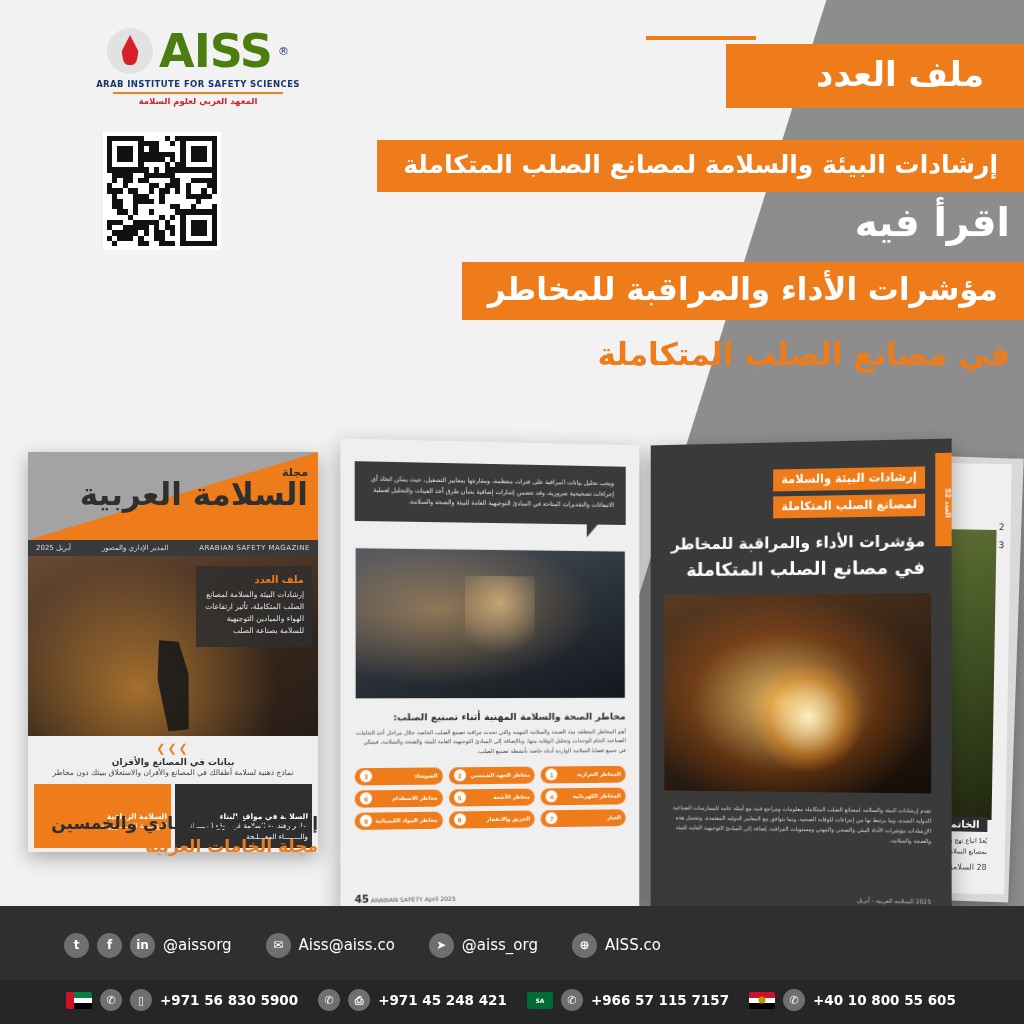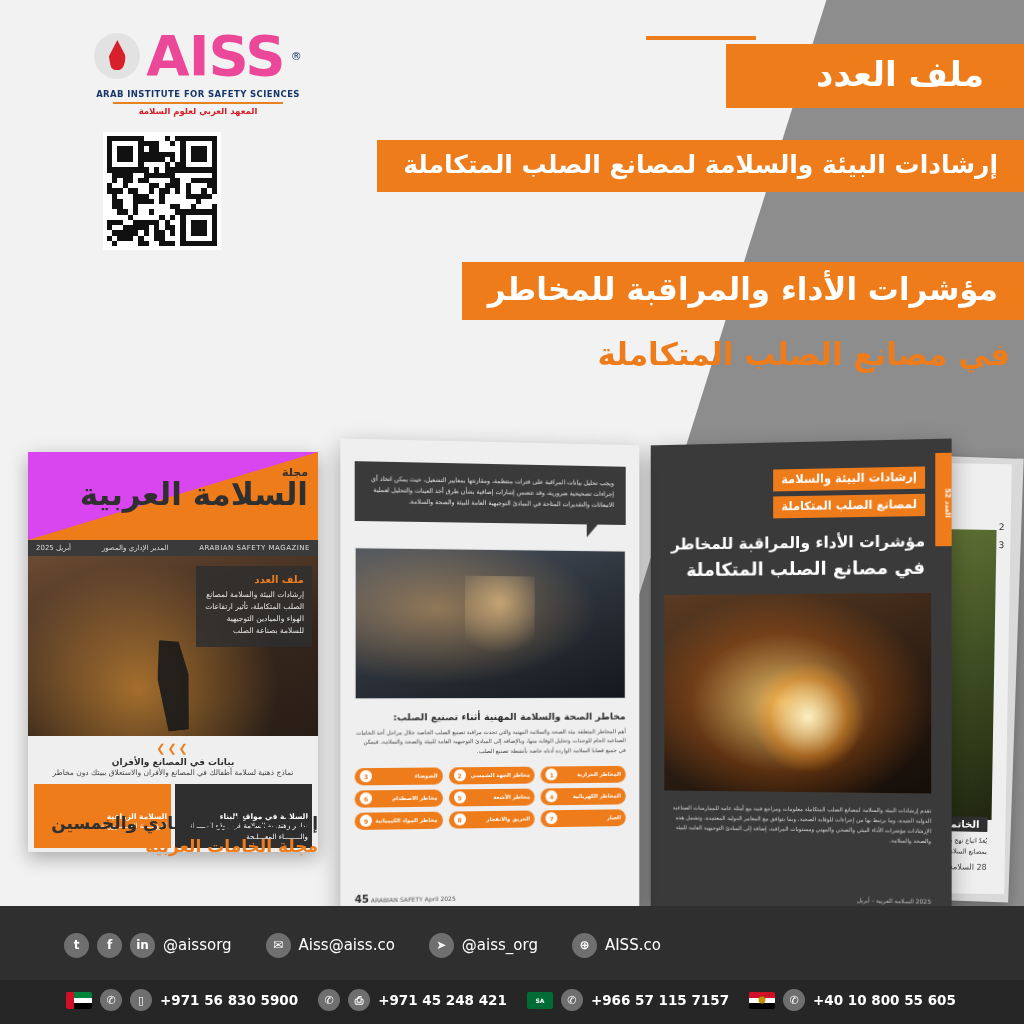--- a/index.html
+++ b/index.html
@@ -53,22 +53,22 @@
   }
   .flame::before {
     content: "";
     position: absolute; left: 50%; top: 7px; transform: translateX(-50%);
     width: 17px; height: 30px;
     background: #d8202a;
     border-radius: 50% 50% 45% 45% / 62% 62% 38% 38%;
     clip-path: polygon(50% 0, 100% 55%, 85% 100%, 15% 100%, 0 55%);
   }
   .logo-text {
-    font-size: 56px; font-weight: bold; letter-spacing: -1px;
-    color: #ec4899; line-height: 1; direction: ltr;
+    font-size: 46px; font-weight: bold; letter-spacing: -1px;
+    color: #4d7c0f; line-height: 1; direction: ltr;
   }
   .logo-reg { font-size: 11px; vertical-align: super; color: #17366b; }
   .logo-sub-en {
     margin-top: 5px; font-size: 8.5px; letter-spacing: .4px;
     color: #17366b; font-weight: bold; direction: ltr;
   }
   .logo-bar { height: 2px; background: #e8821e; margin: 3px auto 2px; width: 170px; }
   .logo-sub-ar { font-size: 8.5px; color: #d8202a; font-weight: bold; letter-spacing: 1px; }
 
   
@@ -108,21 +108,21 @@
   #hl5 .hl-txt { font-size: 31px; font-weight: bold; color: #ef7c1b; padding-left: 55px; padding-right: 14px; display:inline-block; }
 
   
   .cover {
     position: absolute; left: 28px; top: 452px;
     width: 290px; height: 400px;
     background: #efefef;
     box-shadow: 0 6px 18px rgba(0,0,0,.30);
     overflow: hidden;
   }
-  .cover-top { position: relative; height: 88px; background: #d946ef; }
+  .cover-top { position: relative; height: 88px; background: #a3a3a3; }
   .cover-top .tri {
     position: absolute; left: 0; top: 0; width: 100%; height: 88px;
     background: #ef7c1b;
     clip-path: polygon(100% 0, 100% 100%, 0 100%);
   }
   .cover-title {
     position: absolute; right: 10px; top: 14px; text-align: right; z-index: 3;
   }
   .cover-title .t1 { font-size: 11px; color: #2f2f2f; font-weight: bold; }
   .cover-title .t2 { font-size: 31px; font-weight: bold; color: #2f2f2f; line-height: 1; }
@@ -785,20 +785,23 @@
 
   <div class="hl" id="hl1">
     <span class="hl-band band-orange">ملف العدد</span>
   </div>
   <div id="hl1-line"></div>
 
   <div class="hl" id="hl2">
     <span class="hl-band band-orange">إرشادات البيئة والسلامة لمصانع الصلب المتكاملة</span>
   </div>
 
+  <div class="hl" id="hl3">
+    <span class="hl-txt">اقرأ فيه</span>
+  </div>
 
   <div class="hl" id="hl4">
     <span class="hl-band band-orange">مؤشرات الأداء والمراقبة للمخاطر</span>
   </div>
 
   <div class="hl" id="hl5">
     <span class="hl-txt">في مصانع الصلب المتكاملة</span>
   </div>
 
   <div class="cover">

